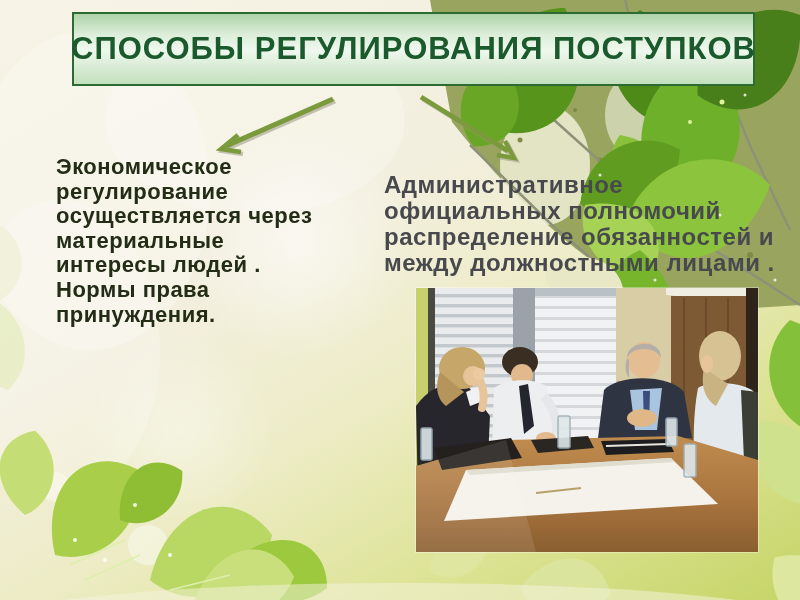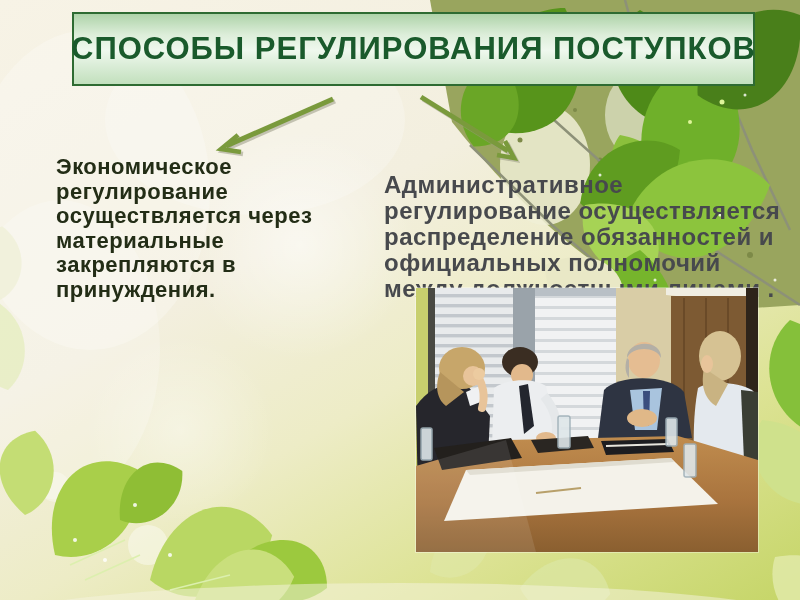--- a/index.html
+++ b/index.html
@@ -161,29 +161,29 @@
       <line x1="421" y1="97" x2="508" y2="151" stroke="#7a9a3c" stroke-width="5"></line>
       <path d="M497,155 L514,158 L505,141" stroke="#7a9a3c" stroke-width="4.5" fill="none"></path>
     </g>
   </svg>
 
   <div class="left-text">
     <div class="ln">Экономическое</div>
     <div class="ln">регулирование</div>
     <div class="ln">осуществляется через</div>
     <div class="ln">материальные</div>
-    <div class="ln">закрепляются в</div>
+    <div class="ln">интересы людей .</div>
+    <div class="ln">Нормы права</div>
     <div class="ln">принуждения.</div>
   </div>
 
   <div class="right-text">
     <div class="ln">Административное</div>
-    <div class="ln">регулирование осуществляется</div>
+    <div class="ln">официальных полномочий</div>
     <div class="ln">распределение обязанностей и</div>
-    <div class="ln">официальных полномочий</div>
     <div class="ln">между должностными лицами .</div>
   </div>
 
   <div class="photo">
     <svg width="342" height="264" viewBox="0 0 342 264" aria-hidden="true">
       <defs>
         <pattern id="bldg1" width="8" height="10" patternUnits="userSpaceOnUse">
           <rect width="8" height="10" fill="#e9ebec"></rect>
             <rect y="6" width="8" height="3.4" fill="#c3c8cd"></rect>
         </pattern>

